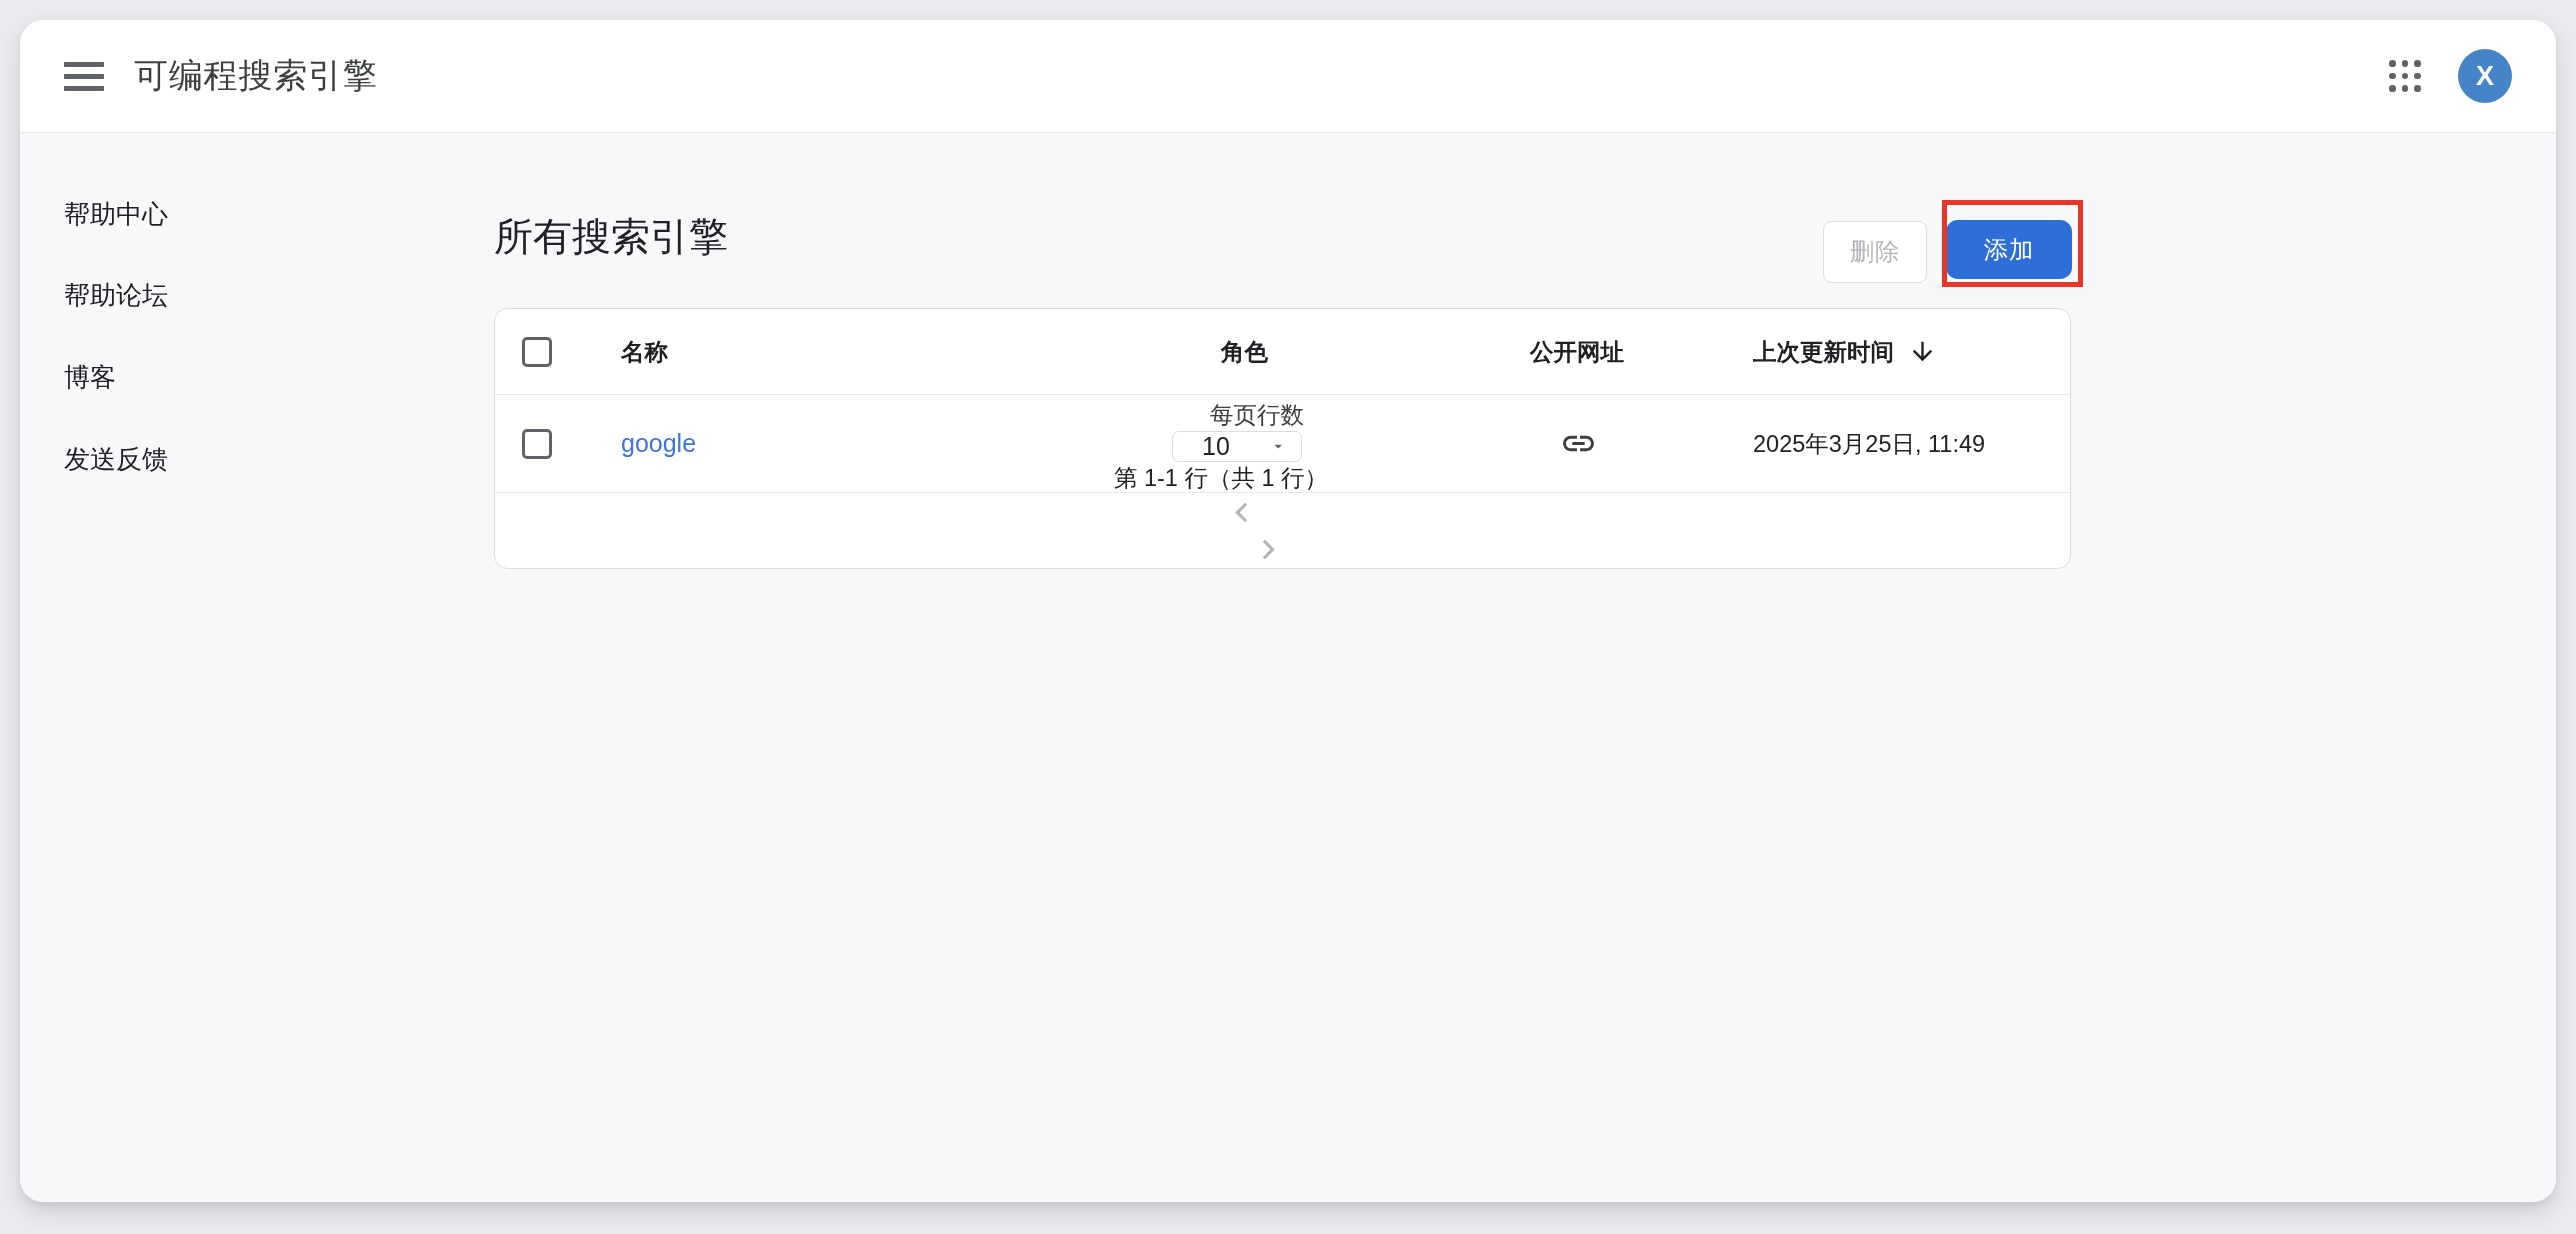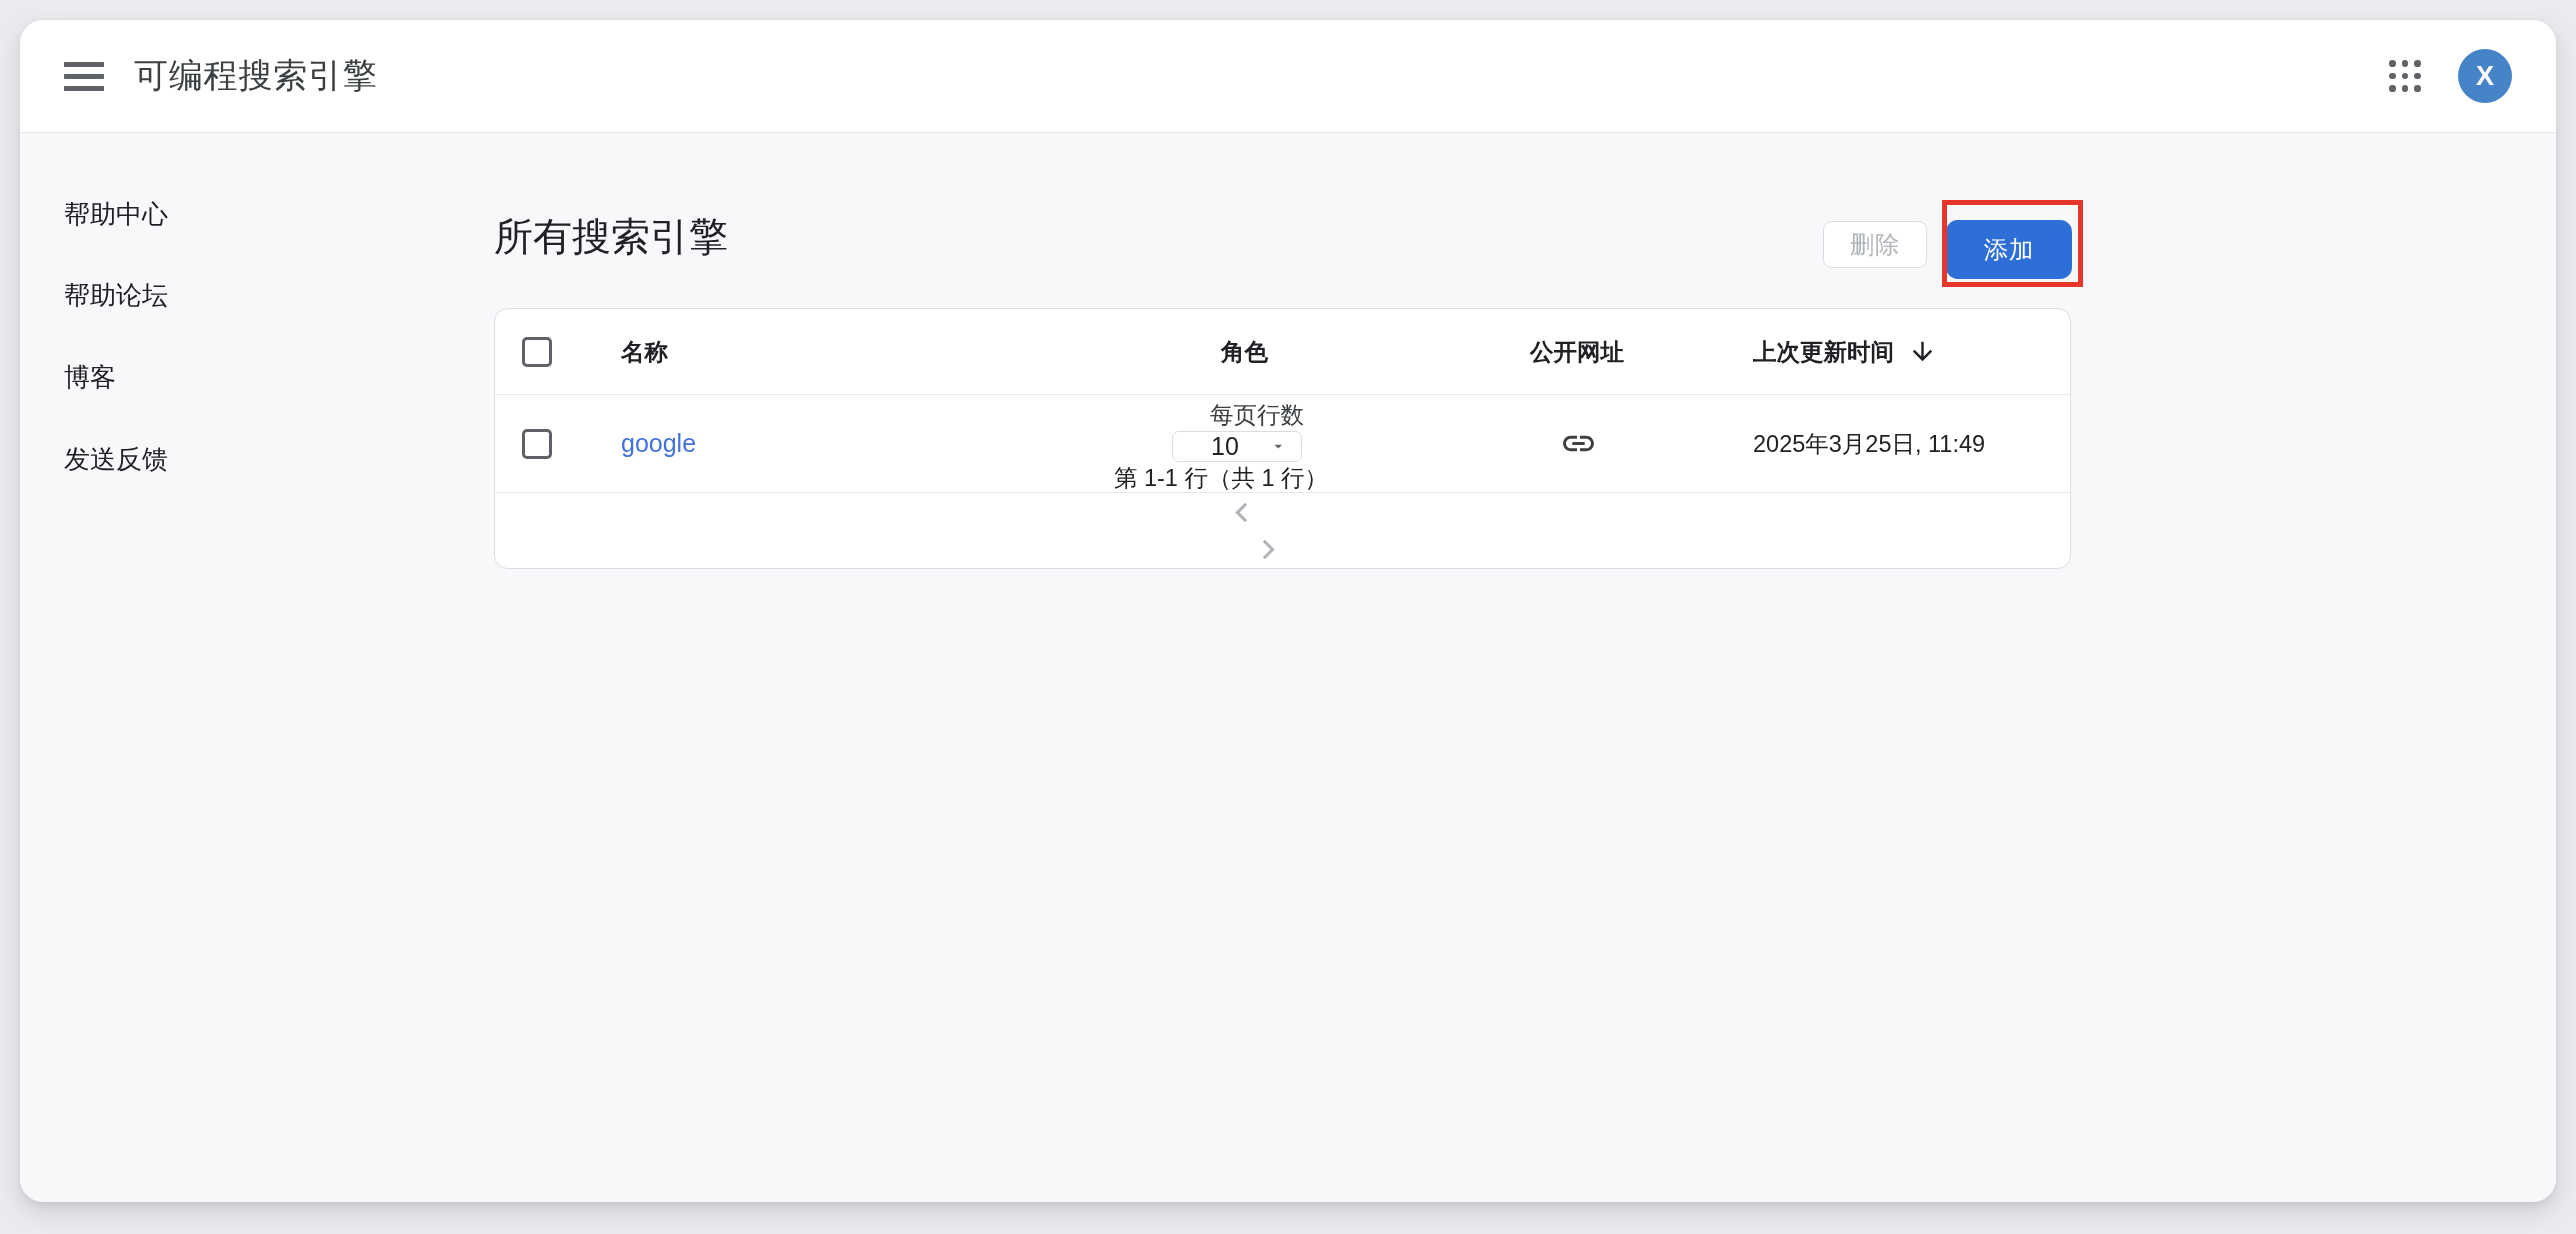--- a/index.html
+++ b/index.html
@@ -35,21 +35,21 @@
            border-radius:0 0 23.5px 23.5px;}
 
   .sidebar-item{position:absolute;left:44px;height:34px;display:flex;align-items:center;
                 font-size:26px;color:var(--text_primary);cursor:pointer;}
 
   .main{position:absolute;left:474px;top:0;width:1577px;}
   .page-title{position:absolute;left:0;top:79px;font-size:39px;line-height:50px;font-weight:400;color:var(--text_primary);text-align:center;}
 
   .btn{display:flex;align-items:center;justify-content:center;font-size:24.4px;border-radius:8.4px;cursor:pointer;
        font-family:inherit;letter-spacing:0.8px;}
-  .btn-delete{position:absolute;left:1329px;top:88px;width:104px;height:47px;background:#fff;
+  .btn-delete{position:absolute;left:1329px;top:88px;width:104px;height:62px;background:#fff;
               border:1.7px solid var(--border);color:var(--disabled_text);}
   .btn-add{position:absolute;left:1452px;top:87px;width:126px;height:59px;background:var(--accent_blue);
            border:none;color:#fff;border-radius:11.8px;}
   .annotation-box{position:absolute;left:1448px;top:67px;width:141px;height:87px;
                   border:5px solid var(--annotation_red);pointer-events:none;}
 
   
   .table{position:absolute;left:0;top:175px;width:1577px;background:#fff;border:1.7px solid var(--border);
          border-radius:13.5px;overflow:hidden;}
   .trow-grid{display:grid;grid-template-columns:126px 600px 309px 223px auto;align-items:center;text-align:center;}
@@ -62,21 +62,21 @@
   .name-link{font-size:25px;color:var(--link_blue);text-decoration:none;cursor:pointer;}
   .role-text,.updated-text{font-size:23.5px;color:var(--text_primary);}
   .url-head,.updated-head{display:flex;align-items:center;}
   .link-icon{margin-left:30px;cursor:pointer;display:flex;}
   .sort-arrow{margin-left:13.5px;display:flex;cursor:pointer;}
 
   .tfooter{height:75px;display:flex;align-items:center;justify-content:flex-end;padding-right:30px;flex-direction:column;}
   .rpp-label{font-size:23.5px;color:var(--text_secondary);margin-right:21px;}
   .rpp-select{width:130px;height:54px;border:1.7px solid var(--border);border-radius:6.7px;display:flex;
               align-items:center;cursor:pointer;margin-right:61px;background:#fff;}
-  .rpp-value{font-size:25px;color:var(--text_primary);margin-left:38px;}
+  .rpp-value{font-size:25px;color:var(--text_primary);margin-left:29px;}
   .rpp-caret{margin-left:auto;margin-right:13.5px;display:flex;}
   .range-text{font-size:23.5px;color:var(--text_primary);margin-right:93px;}
   .page-btn{display:flex;align-items:center;justify-content:center;width:37px;height:37px;cursor:default;}
   .page-btn.prev{margin-right:50px;}
 </style>
 </head>
 <body>
 
 <div class="card">
 

